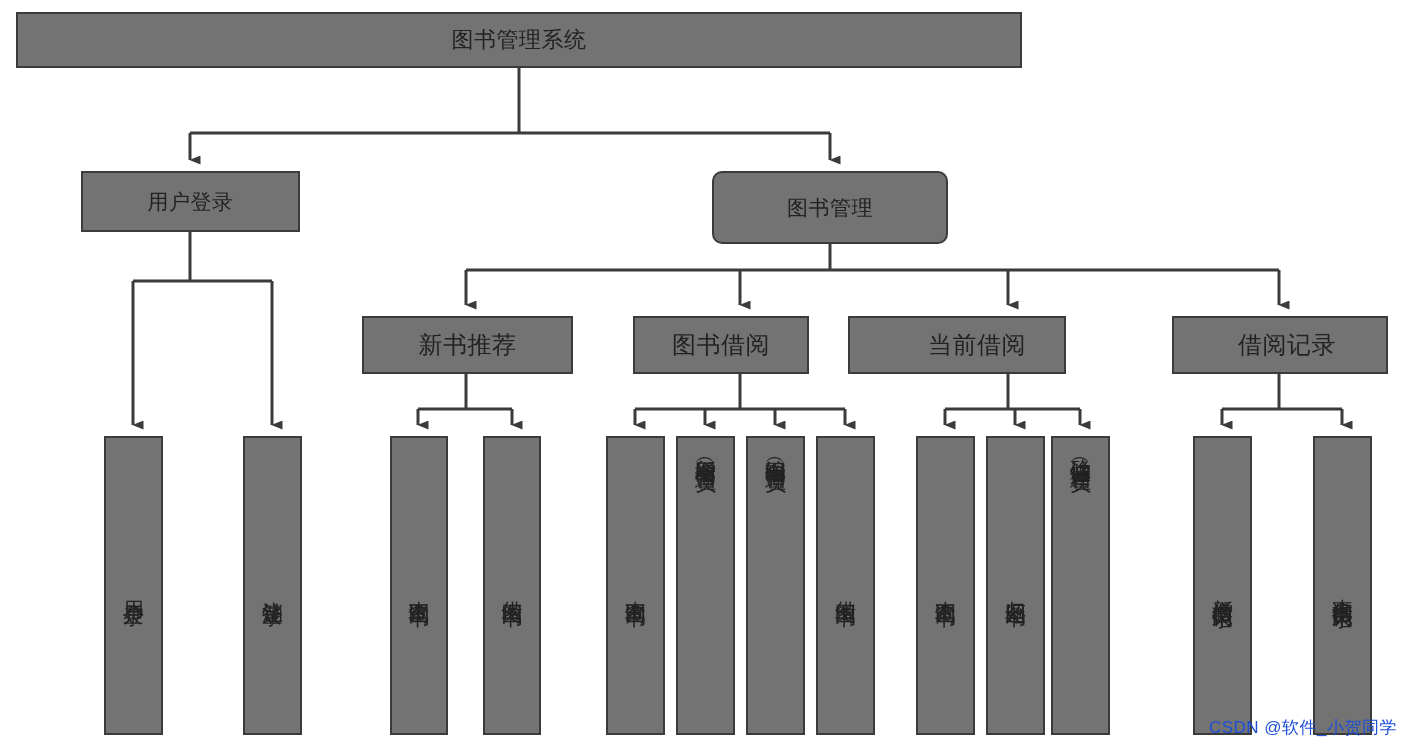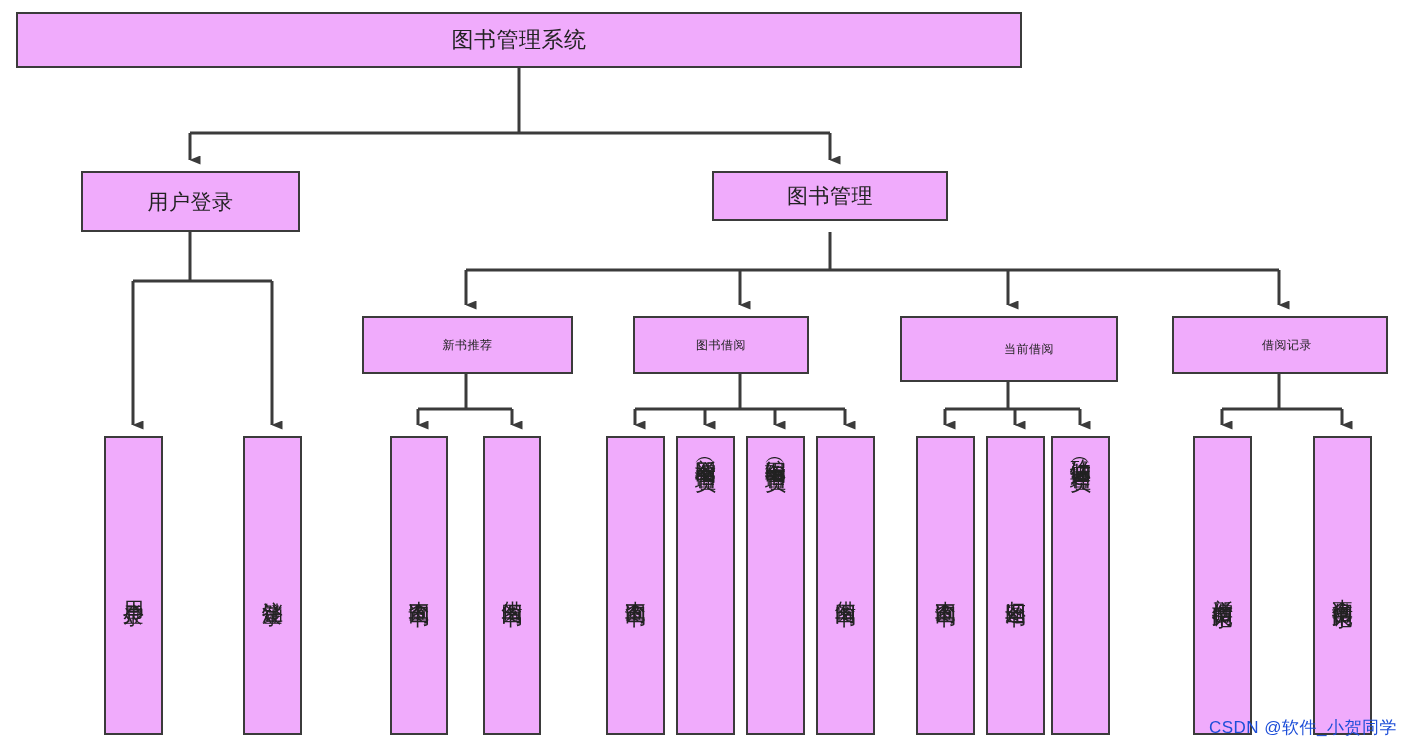--- a/index.html
+++ b/index.html
@@ -21,34 +21,34 @@
     position: absolute;
     left: 0;
     top: 0;
     width: 1405px;
     height: 747px;
   }
   .node-box {
     position: absolute;
     box-sizing: border-box;
     border: 2px solid #3b3b3b;
-    background: #f0abfc;
+    background: #737373;
     display: flex;
     align-items: center;
     justify-content: center;
     overflow: hidden;
   }
   .node-label {
     color: #222222;
     letter-spacing: 0.5px;
     white-space: nowrap;
   }
   .node-root .node-label { font-size: 22px; }
   .node-tier1 .node-label { font-size: 21px; }
-  .node-tier2 .node-label { font-size: 12px; }
+  .node-tier2 .node-label { font-size: 24px; }
   .node-leaf {
     align-items: flex-start;
     padding-top: 4px;
   }
   .node-leaf .node-label {
     font-size: 21px;
     writing-mode: vertical-rl;
     text-orientation: upright;
     line-height: 1.05;
     letter-spacing: 2px;
@@ -127,31 +127,31 @@
     </g>
   </svg>
 
   <div class="node-box node-root" style="left:16px; top:12px; width:1006px; height:56px;">
     <span class="node-label">图书管理系统</span>
   </div>
 
   <div class="node-box node-tier1" style="left:81px; top:171px; width:219px; height:61px;">
     <span class="node-label">用户登录</span>
   </div>
-  <div class="node-box node-tier1" style="left:712px; top:171px; width:236px; height:50px;">
+  <div class="node-box node-tier1" style="left:712px; top:171px; width:236px; height:73px;border-radius:10px;">
     <span class="node-label">图书管理</span>
   </div>
 
   <div class="node-box node-tier2" style="left:362px; top:316px; width:211px; height:58px;">
     <span class="node-label">新书推荐</span>
   </div>
   <div class="node-box node-tier2" style="left:633px; top:316px; width:176px; height:58px;">
     <span class="node-label">图书借阅</span>
   </div>
-  <div class="node-box node-tier2" style="left:900px; top:316px; width:218px; height:66px;padding-left:40px;">
+  <div class="node-box node-tier2" style="left:848px; top:316px; width:218px; height:58px;padding-left:40px;">
     <span class="node-label">当前借阅</span>
   </div>
   <div class="node-box node-tier2" style="left:1172px; top:316px; width:216px; height:58px;padding-left:14px;">
     <span class="node-label">借阅记录</span>
   </div>
 
   <div class="node-box node-leaf center-v" style="left:104px; top:436px; width:59px; height:299px;">
     <span class="node-label">用户登录</span>
   </div>
   <div class="node-box node-leaf center-v" style="left:243px; top:436px; width:59px; height:299px;">

